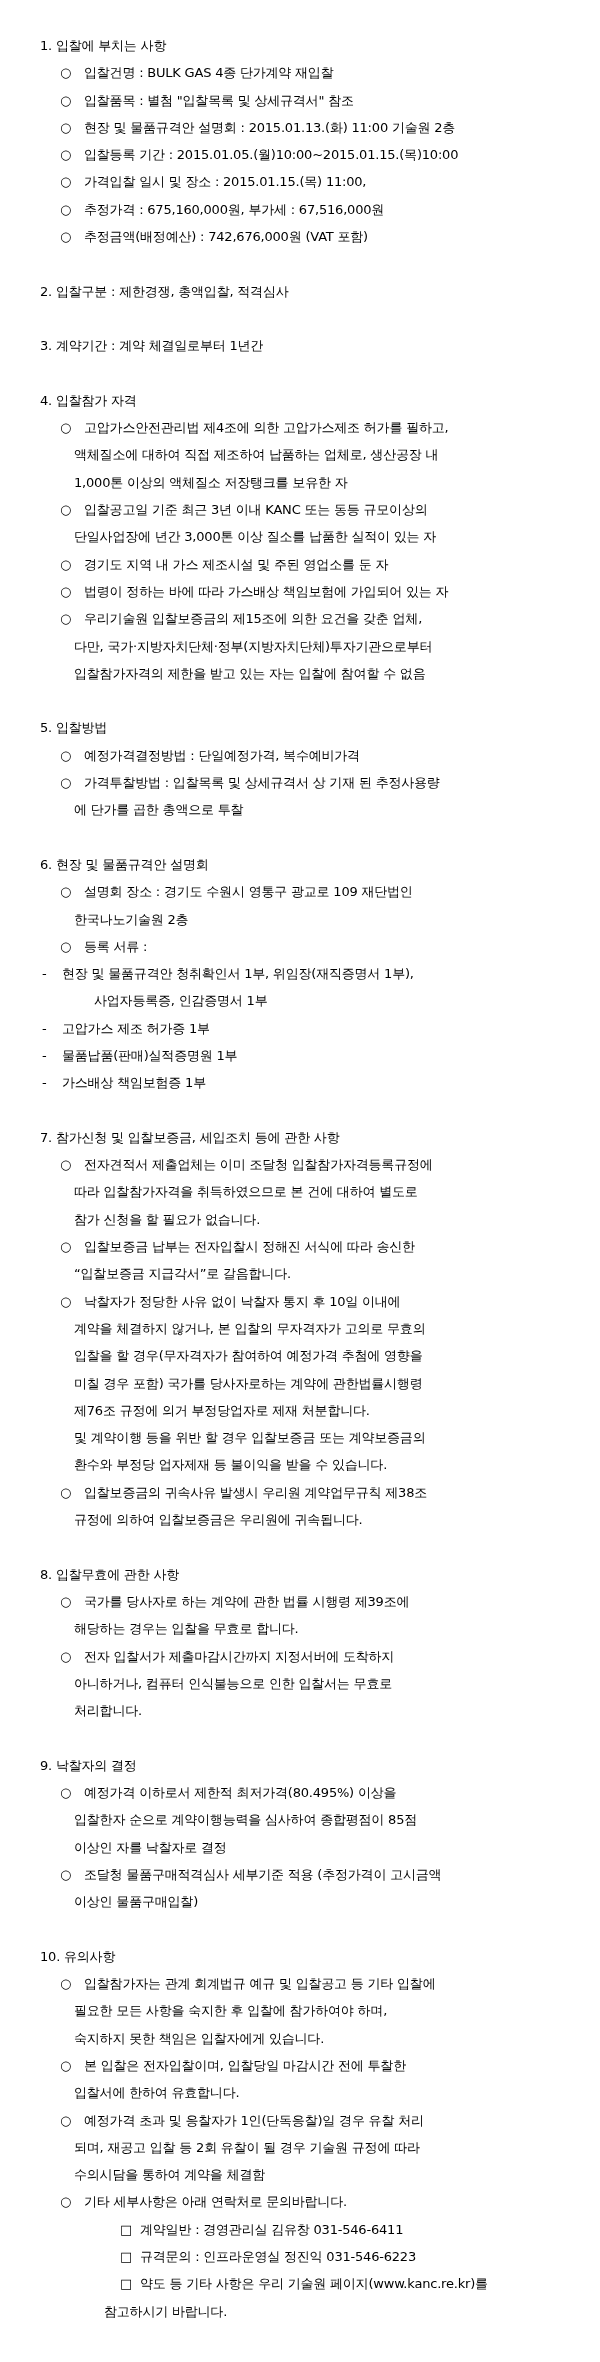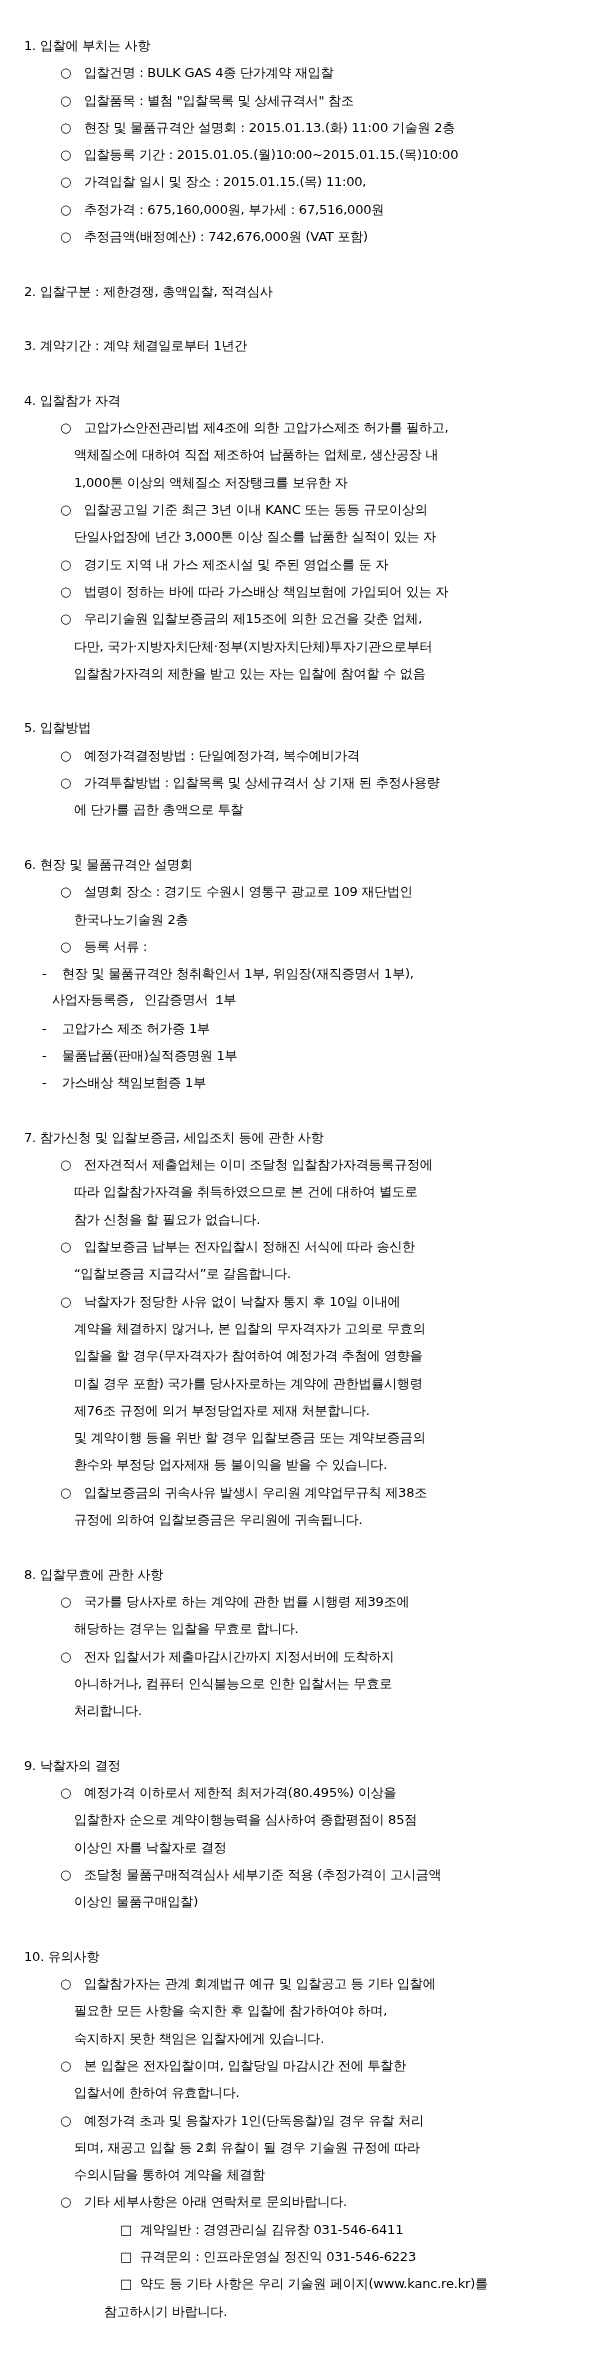--- a/index.html
+++ b/index.html
@@ -12,25 +12,25 @@
     color: #000000;
     position: relative;
   }
   .doc { position: absolute; left: 0; top: 32px; width: 600px; }
   .line {
     height: 27.3px;
     line-height: 27.3px;
     white-space: nowrap;
     letter-spacing: -0.2px;
   }
-  .sec { padding-left: 24px; }
+  .sec { padding-left: 40px; }
   .bul { padding-left: 60px; }
   .cont { padding-left: 74px; }
   .dash { padding-left: 42px; }
-  .dashcont { padding-left: 52px; font-family: Liberation Mono, monospace; }
+  .dashcont { padding-left: 94px; }
   .box { padding-left: 120px; }
   .boxcont { padding-left: 104px; }
   .gap { height: 27.3px; }
   .mark { display: inline-block; width: 24px; }
   .dmark { display: inline-block; width: 20px; }
   .bmark { display: inline-block; width: 20px; }
 </style>
 </head>
 <body>
 

